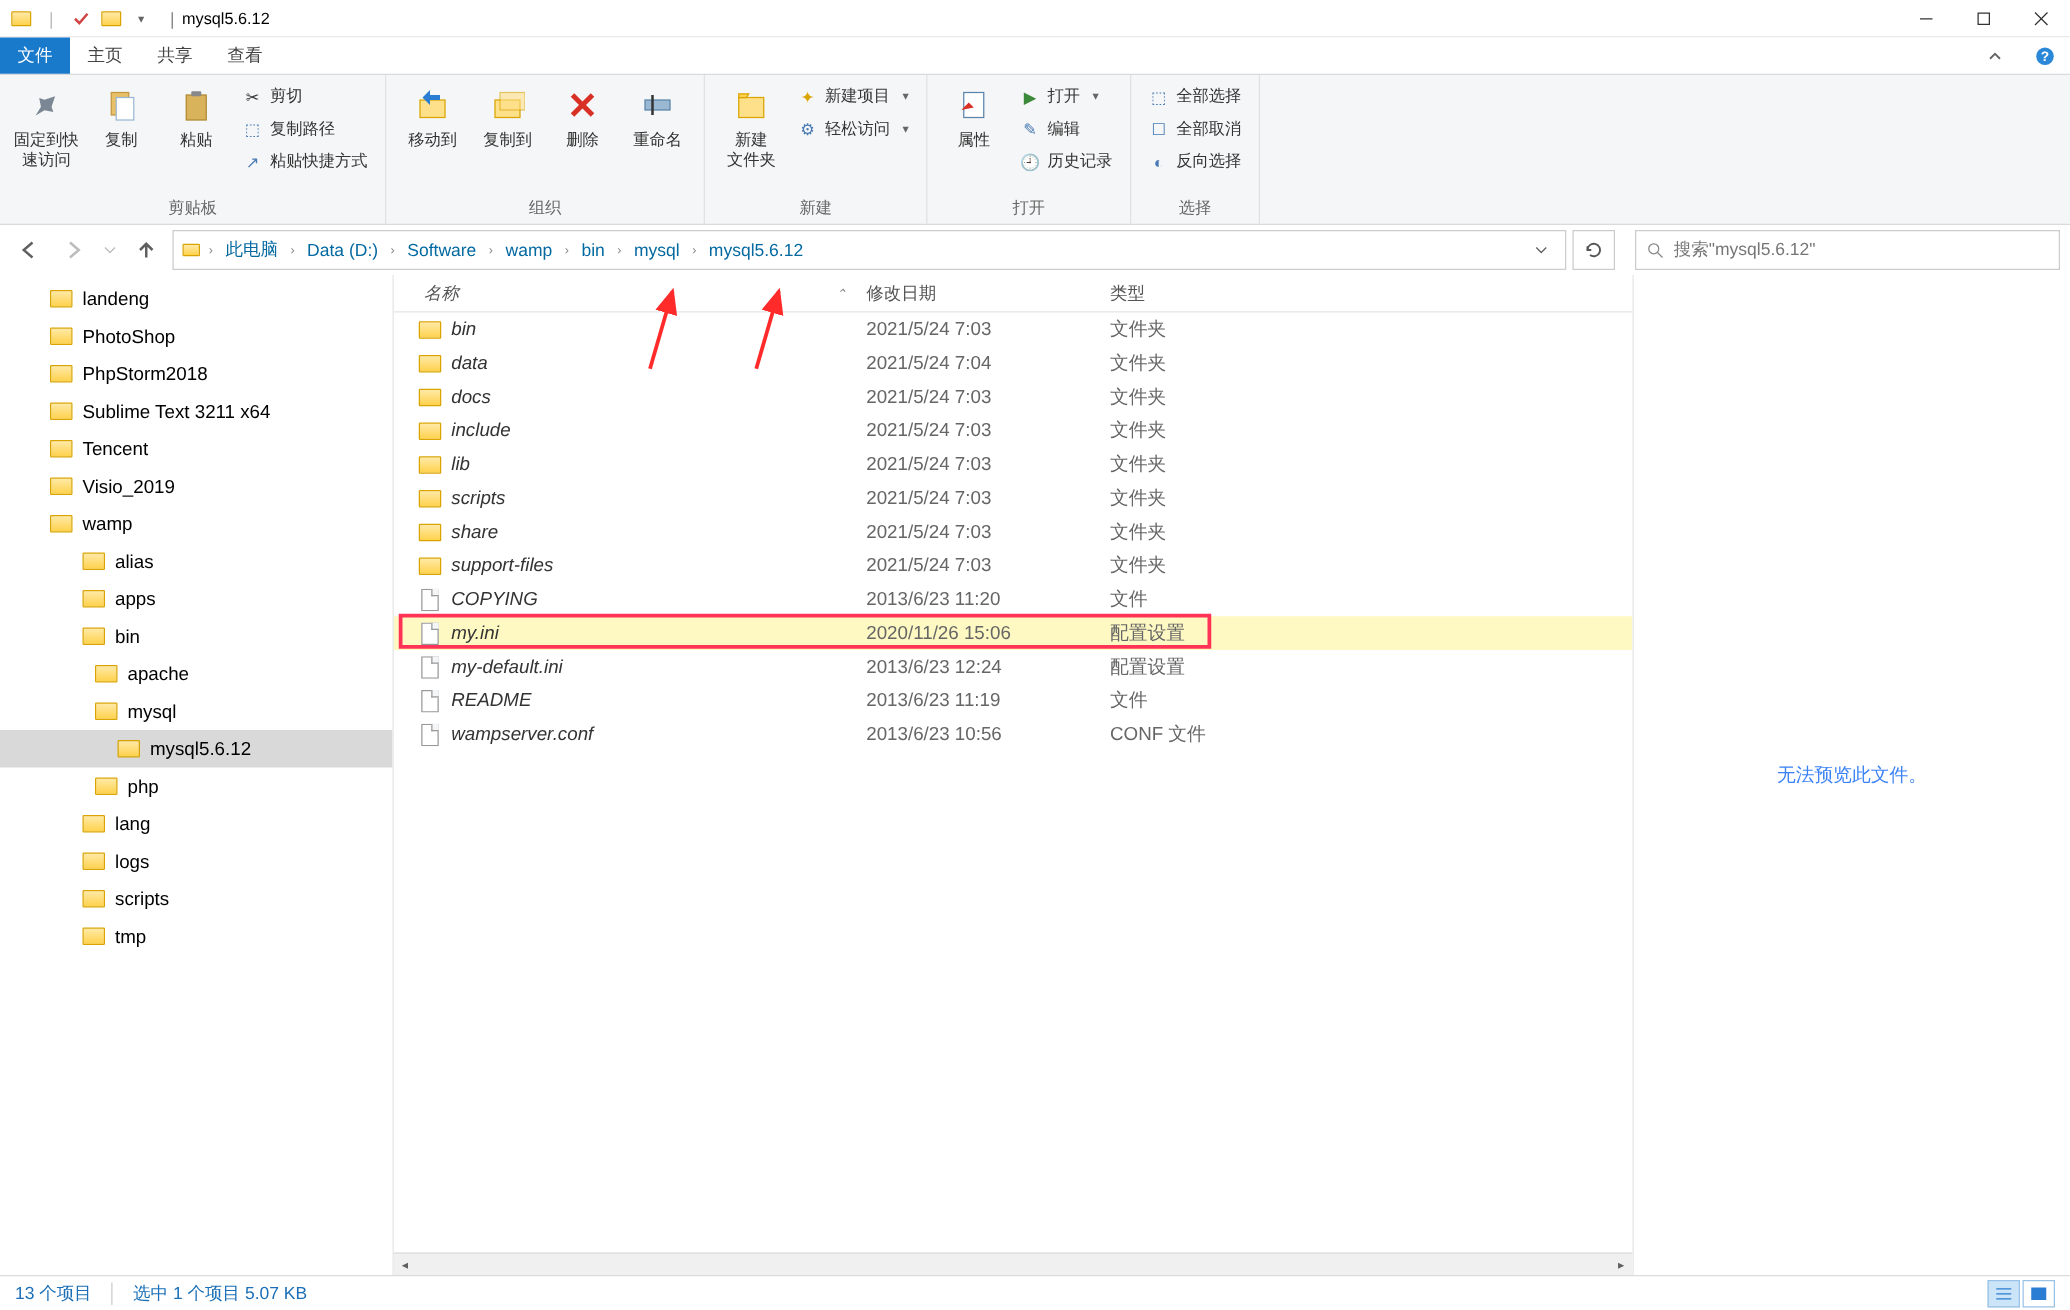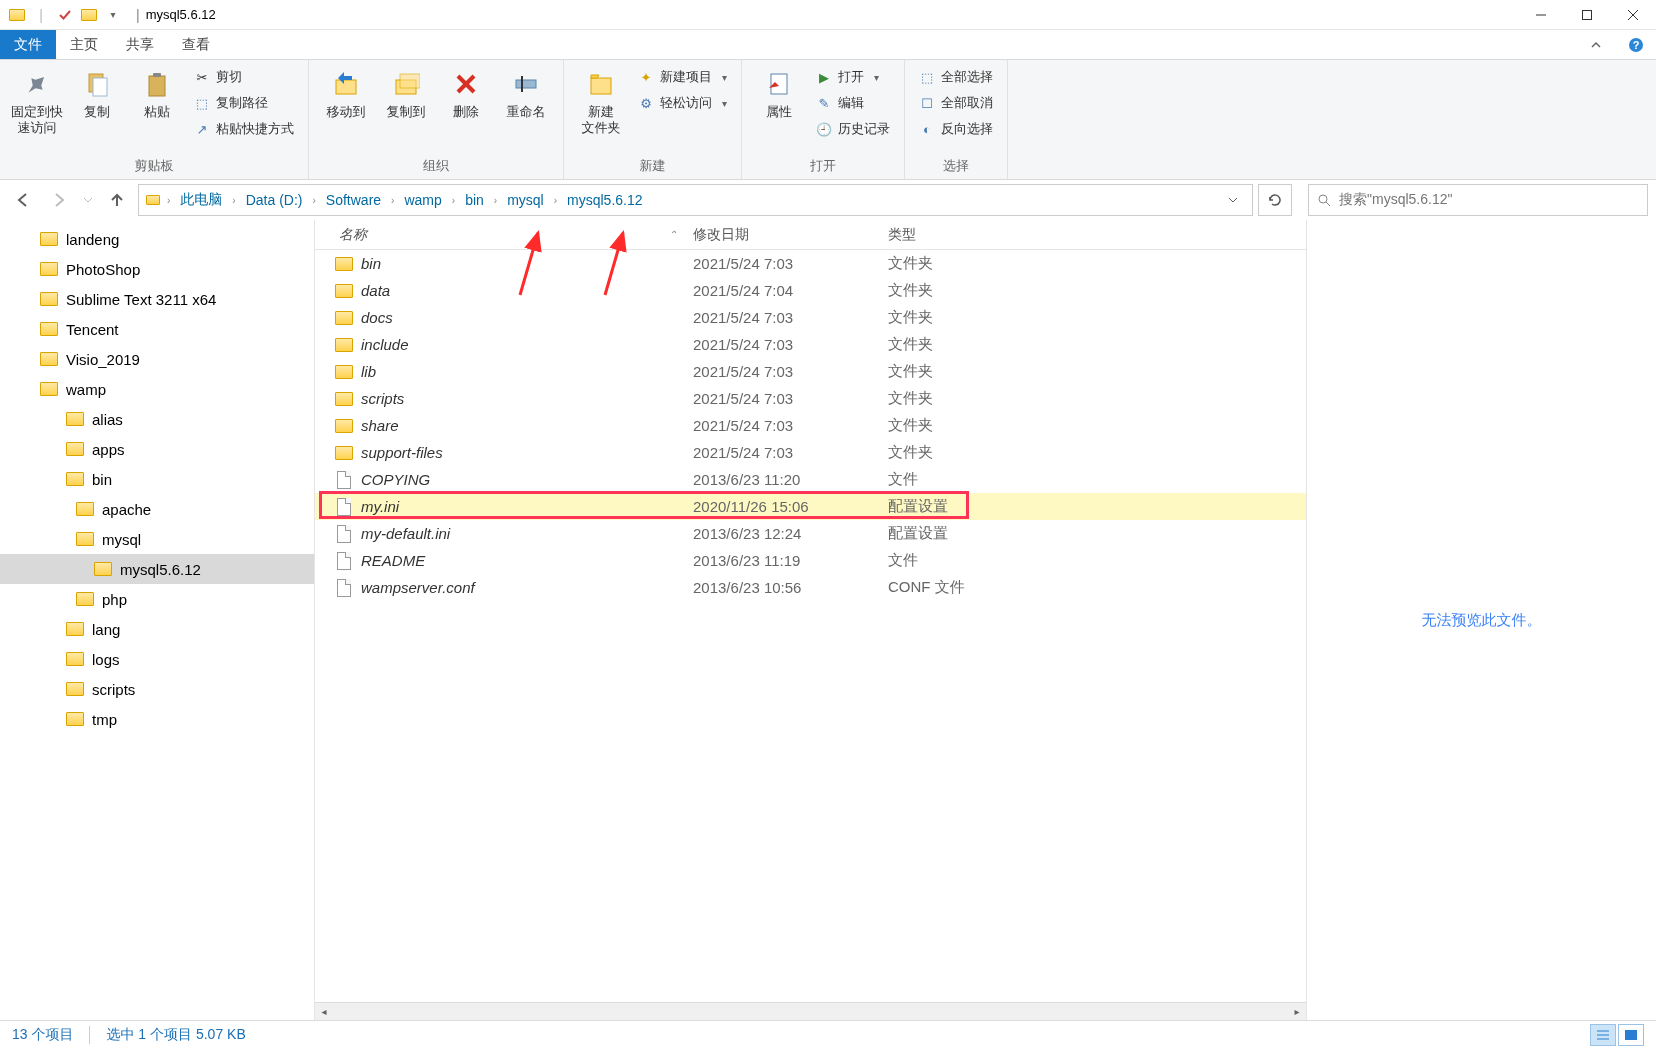--- a/index.html
+++ b/index.html
@@ -389,20 +389,24 @@
       <div class="tree-item d0">
         <span class="tree-icon"></span>
         <span>landeng</span>
       </div>
       <div class="tree-item d0">
         <span class="tree-icon"></span>
         <span>PhotoShop</span>
       </div>
       <div class="tree-item d0">
         <span class="tree-icon"></span>
+        <span>PhpStorm2018</span>
+      </div>
+      <div class="tree-item d0">
+        <span class="tree-icon"></span>
         <span>Sublime Text 3211 x64</span>
       </div>
       <div class="tree-item d0">
         <span class="tree-icon"></span>
         <span>Tencent</span>
       </div>
       <div class="tree-item d0">
         <span class="tree-icon"></span>
         <span>Visio_2019</span>
       </div>

